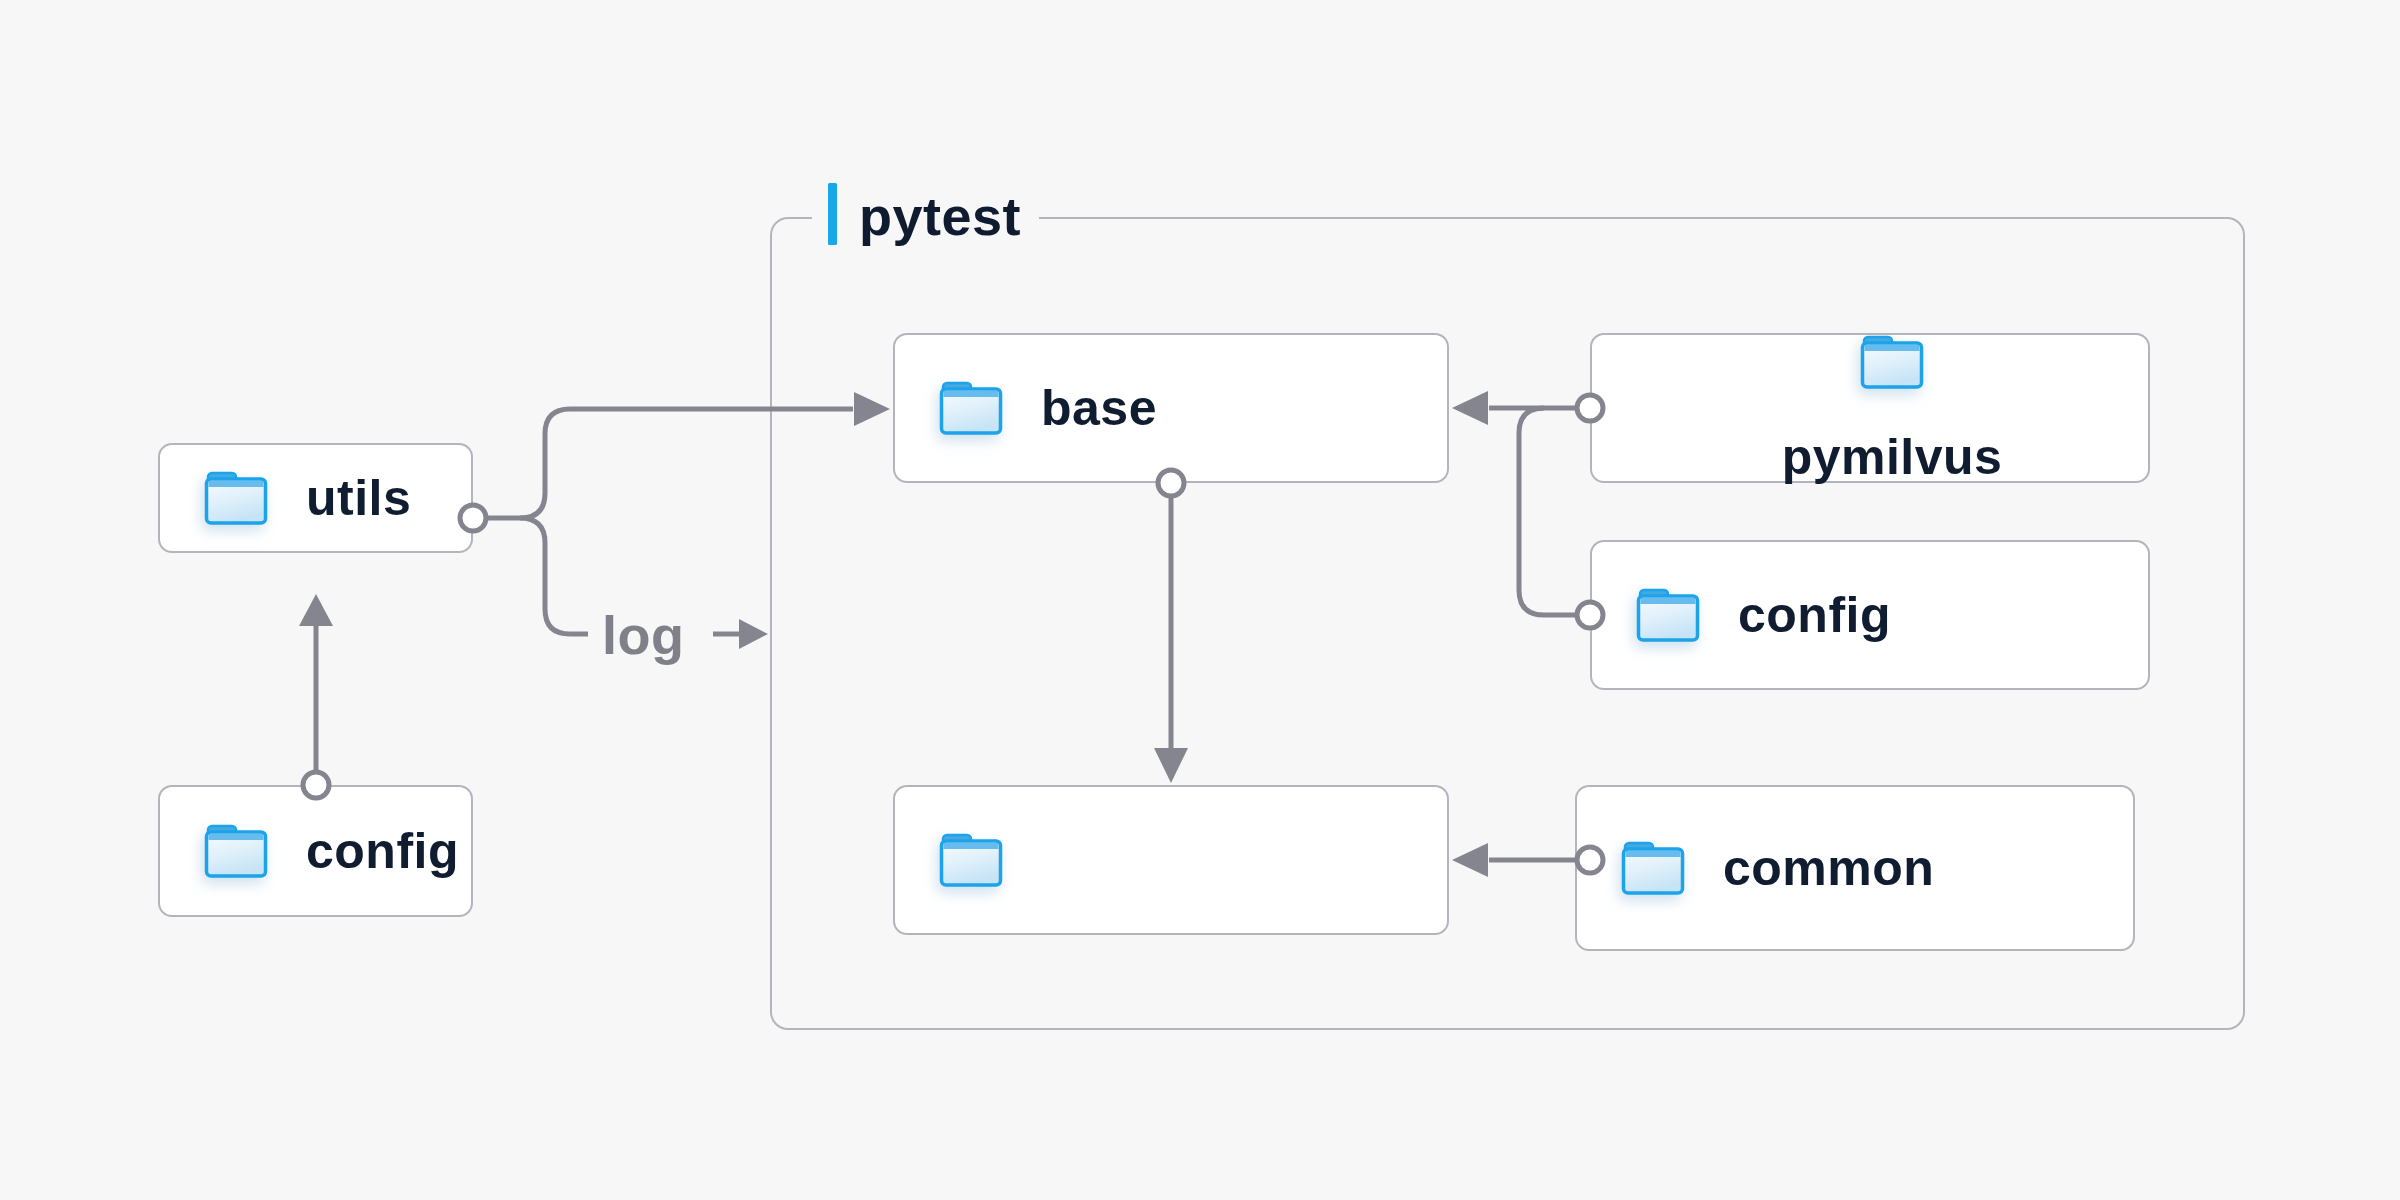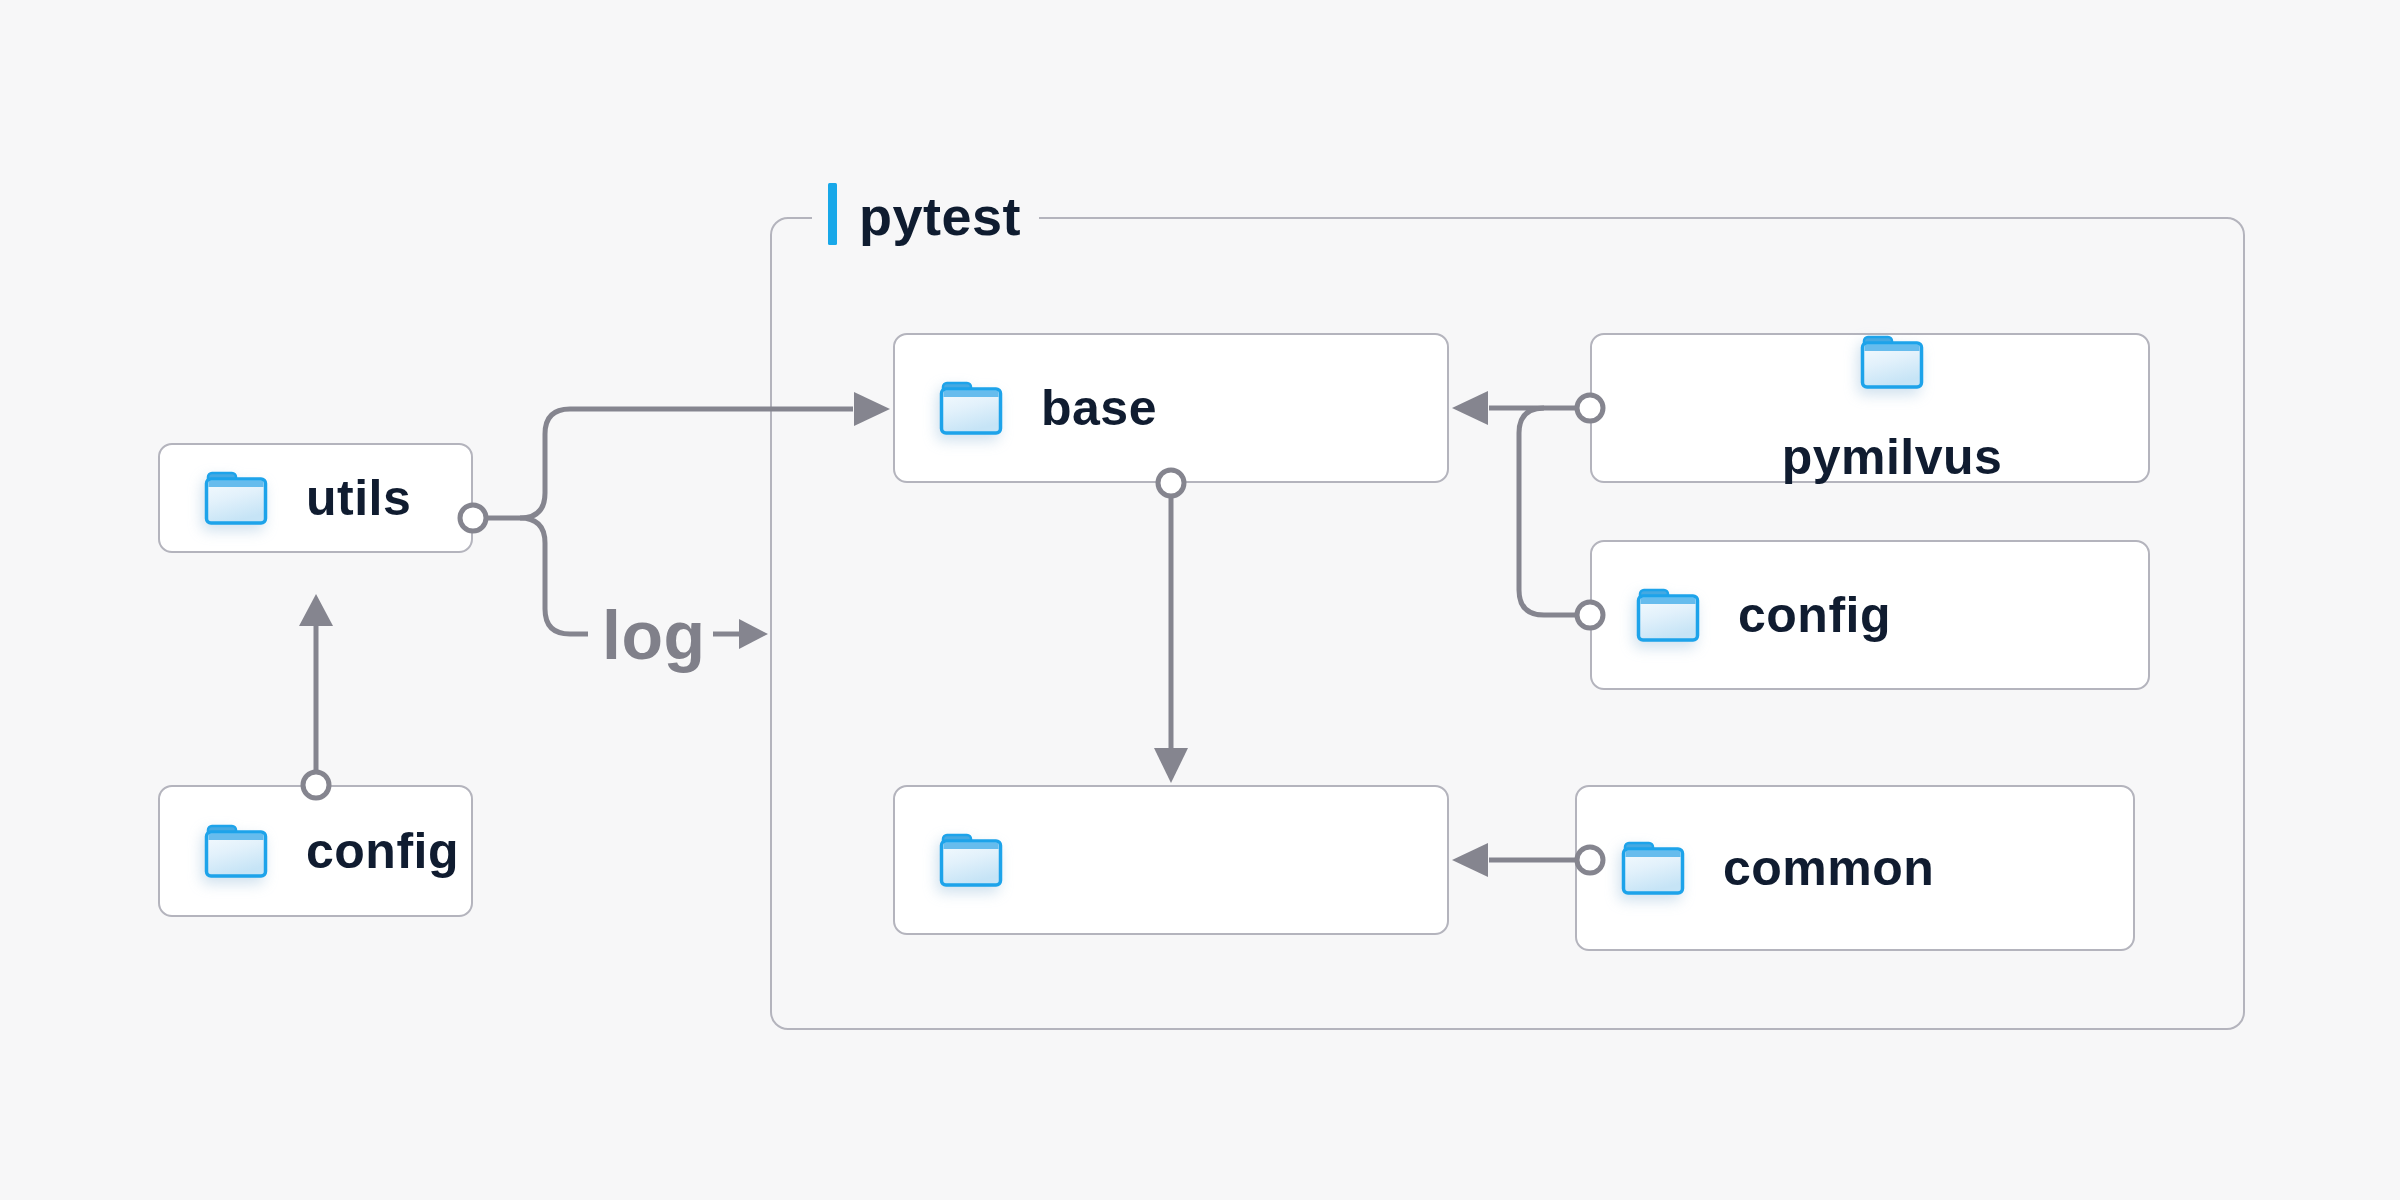--- a/index.html
+++ b/index.html
@@ -87,21 +87,21 @@
   #node-testcases { left: 893px;  top: 785px; width: 556px; height: 150px; }
   #node-common    { left: 1575px; top: 785px; width: 560px; height: 166px; }
 
   
   .edge-label {
     position: absolute;
     left: 602px;
     top: 598px;
     height: 74px;
     line-height: 74px;
-    font-size: 68px;
+    font-size: 54px;
     font-weight: 700;
     color: #80808a;
     letter-spacing: 0.5px;
     z-index: 3;
   }
 
   
   #edges-svg {
     position: absolute;
     left: 0;

